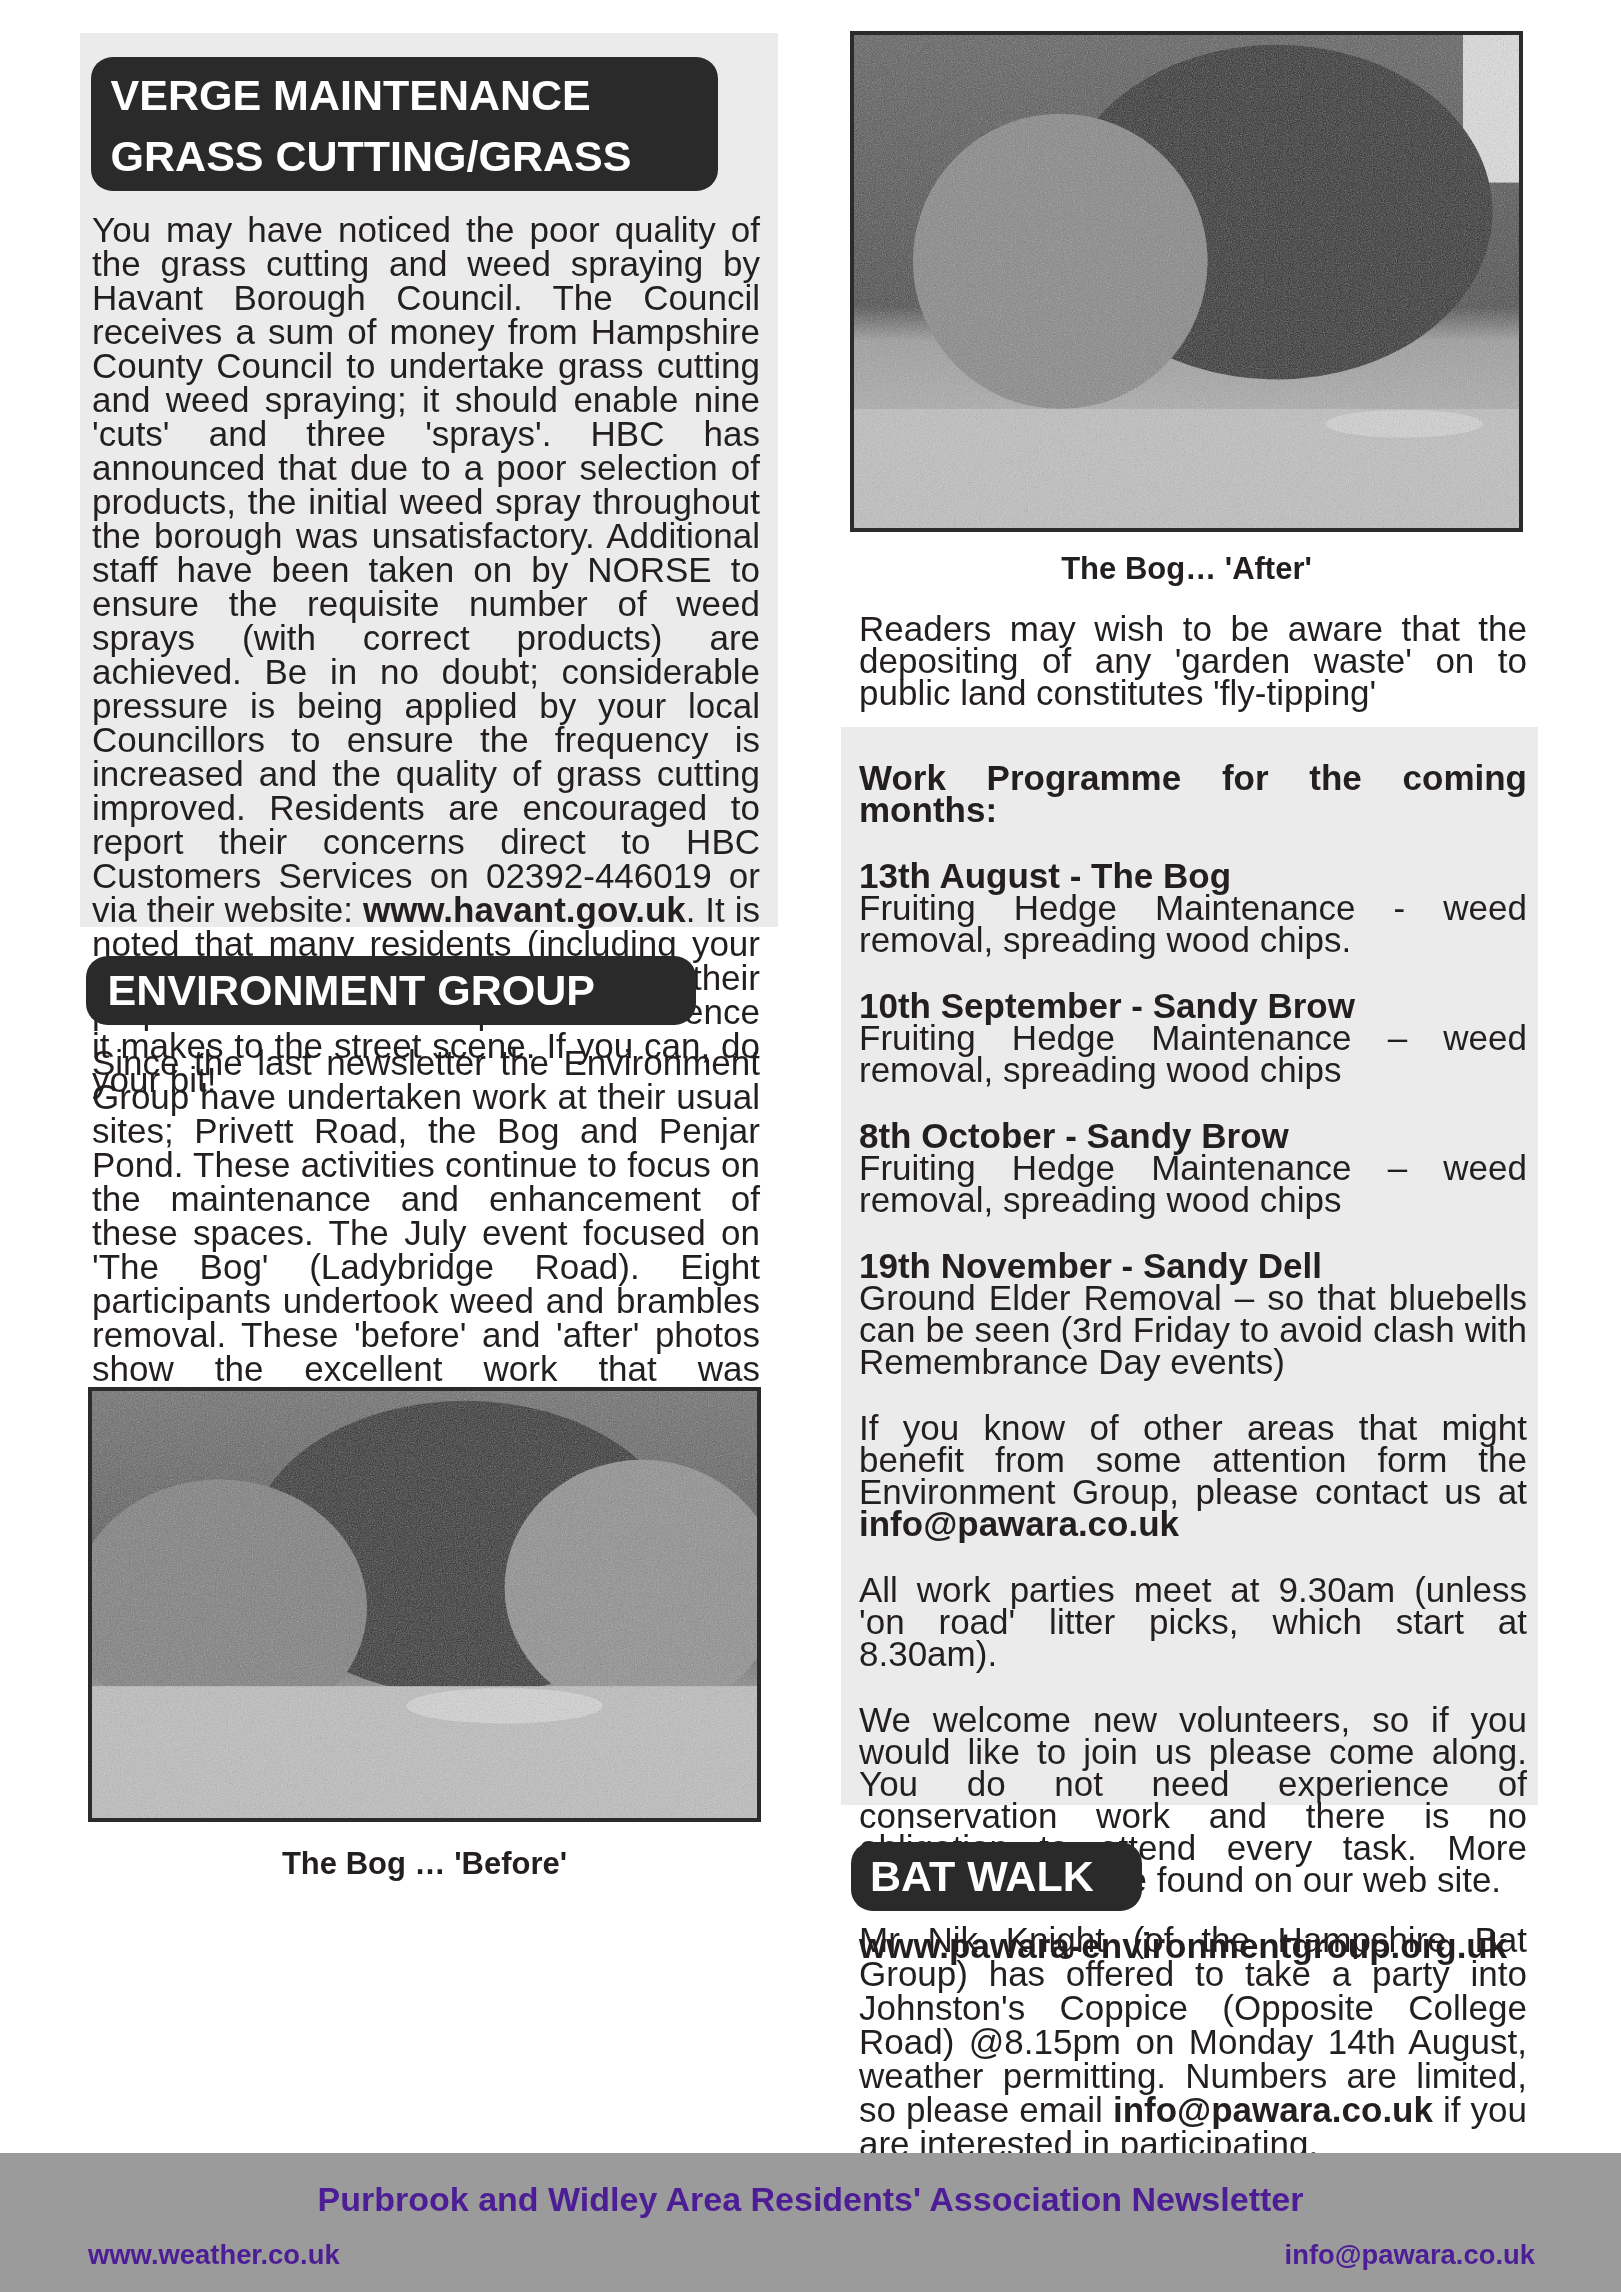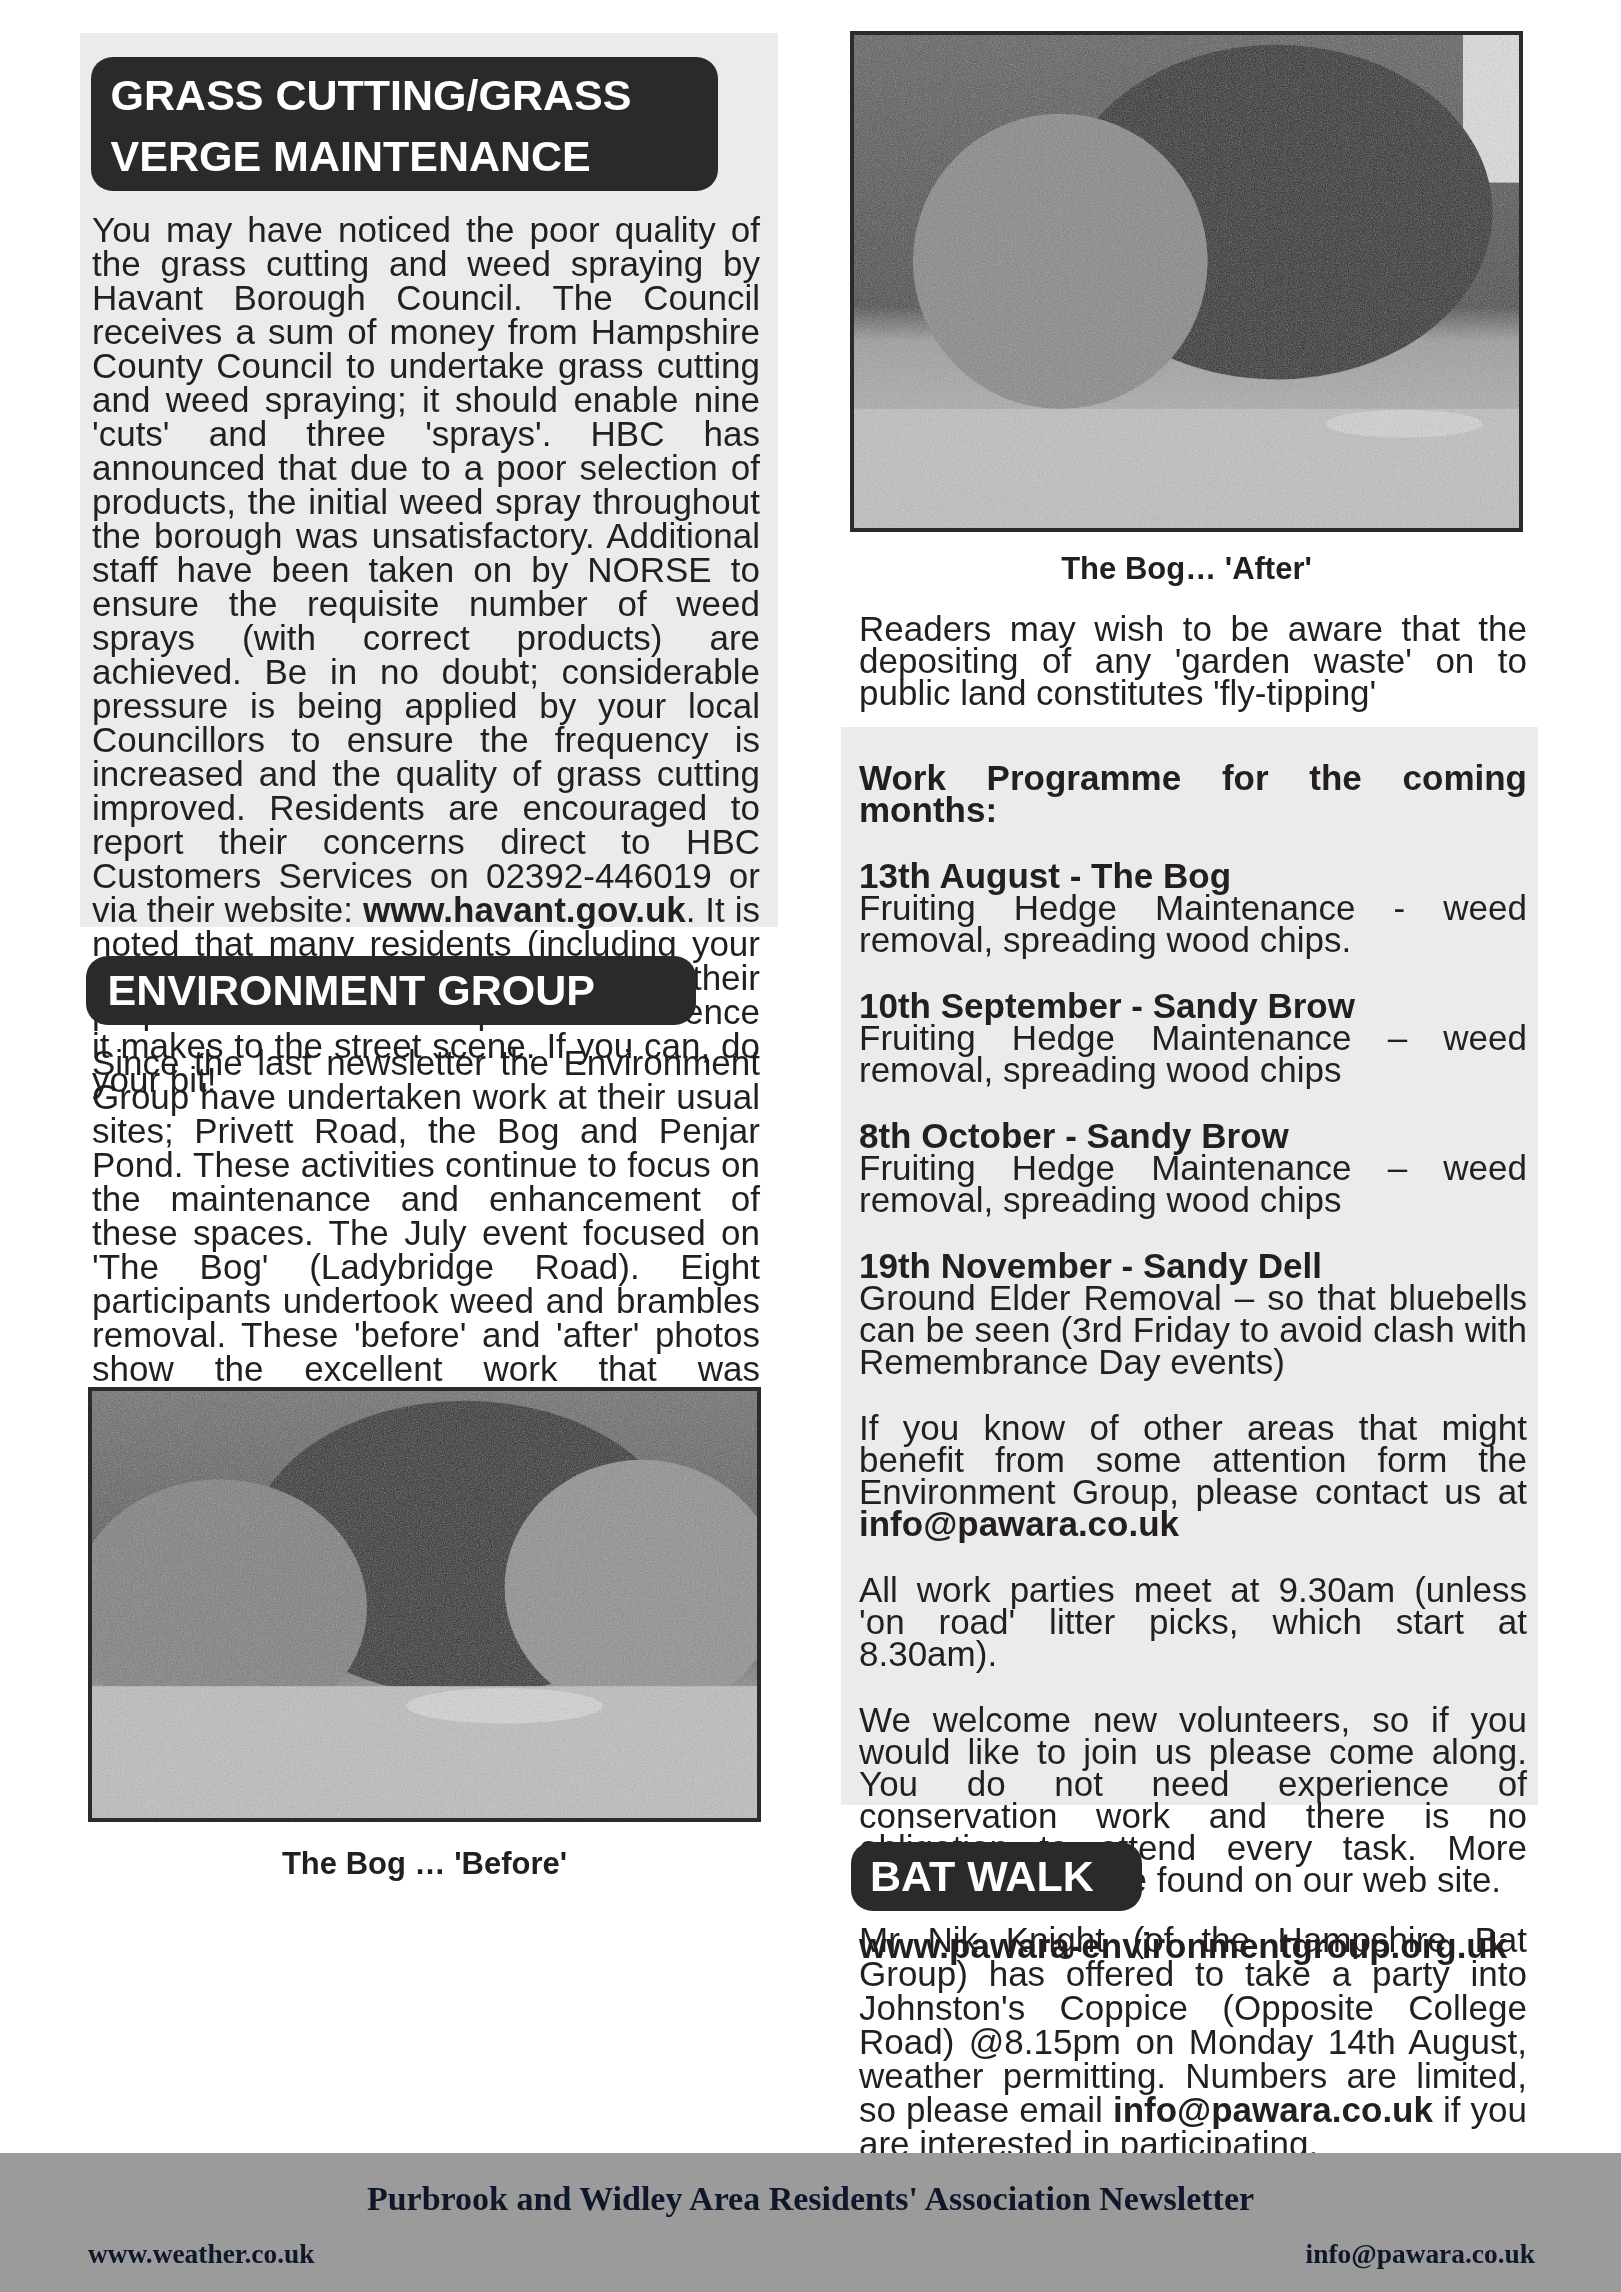--- a/index.html
+++ b/index.html
@@ -10,32 +10,32 @@
   .pill { background:#2a2a2a; color:#ffffff; border-radius:21.6px;
           font-family:"Liberation Sans", sans-serif; font-weight:bold;
           box-sizing:border-box; }
   .pill span { display:block; }
   .body-text { font-size:35px; line-height:34px; text-align:justify; }
   .body-text b { font-weight:bold; }
   .photo { border:4.9px solid #2b2b2b; box-sizing:border-box; overflow:hidden; background:#bdbdbd; }
   .caption { font-weight:bold; font-size:31px; text-align:center; }
   .prog p { margin:0; }
   .prog .gap { height:34px; }
-  .footer { background:#9b9b9b; color:#0f172a; font-weight:bold;font-family:Liberation Serif, serif; }
+  .footer { background:#9b9b9b; color:#4c1d95; font-weight:bold; }
   .footer .title { font-size:34px; text-align:center; }
   .footer .link { font-size:27.4px; }
 </style>
 </head>
 <body>
 
 <div class="abs graybox" style="left:80px; top:33px; width:698px; height:894px;"></div>
 
 <div class="abs pill" style="left:91px; top:57px; width:627px; height:134px; padding:7.8px 0 0 19.6px; font-size:43px; line-height:61px;">
+  <span>VERGE MAINTENANCE</span>
   <span>GRASS CUTTING/GRASS</span>
-  <span>VERGE MAINTENANCE</span>
 </div>
 
 <div class="abs body-text" style="left:92px; top:213px; width:668px;">
   <span>You may have noticed the poor quality of the grass cutting and weed spraying by Havant Borough Council.  The Council receives a sum of money from Hampshire County Council to undertake grass cutting and weed spraying; it should enable nine 'cuts' and three 'sprays'.  HBC has announced that due to a poor selection of products, the initial weed spray throughout the borough was unsatisfactory. Additional staff have been taken on by NORSE to ensure the requisite number of weed sprays (with correct products) are achieved.  Be in no doubt; considerable pressure is being applied by your local Councillors to ensure the frequency is increased and the quality of grass cutting improved. Residents are encouraged to report their concerns direct to HBC Customers Services on 02392-446019 or via their website: </span><b>www.havant.gov.uk</b><span>. It is noted that many residents (including your Chair) tend the verges outside their properties… and what a positive difference it makes to the street scene.  If you can, do your bit!</span>
 </div>
 
 <div class="abs pill" style="left:86px; top:956px; width:610px; height:69px; padding:0 0 0 21.6px; font-size:43px; line-height:69px;">
   <span>ENVIRONMENT GROUP</span>
 </div>
 

